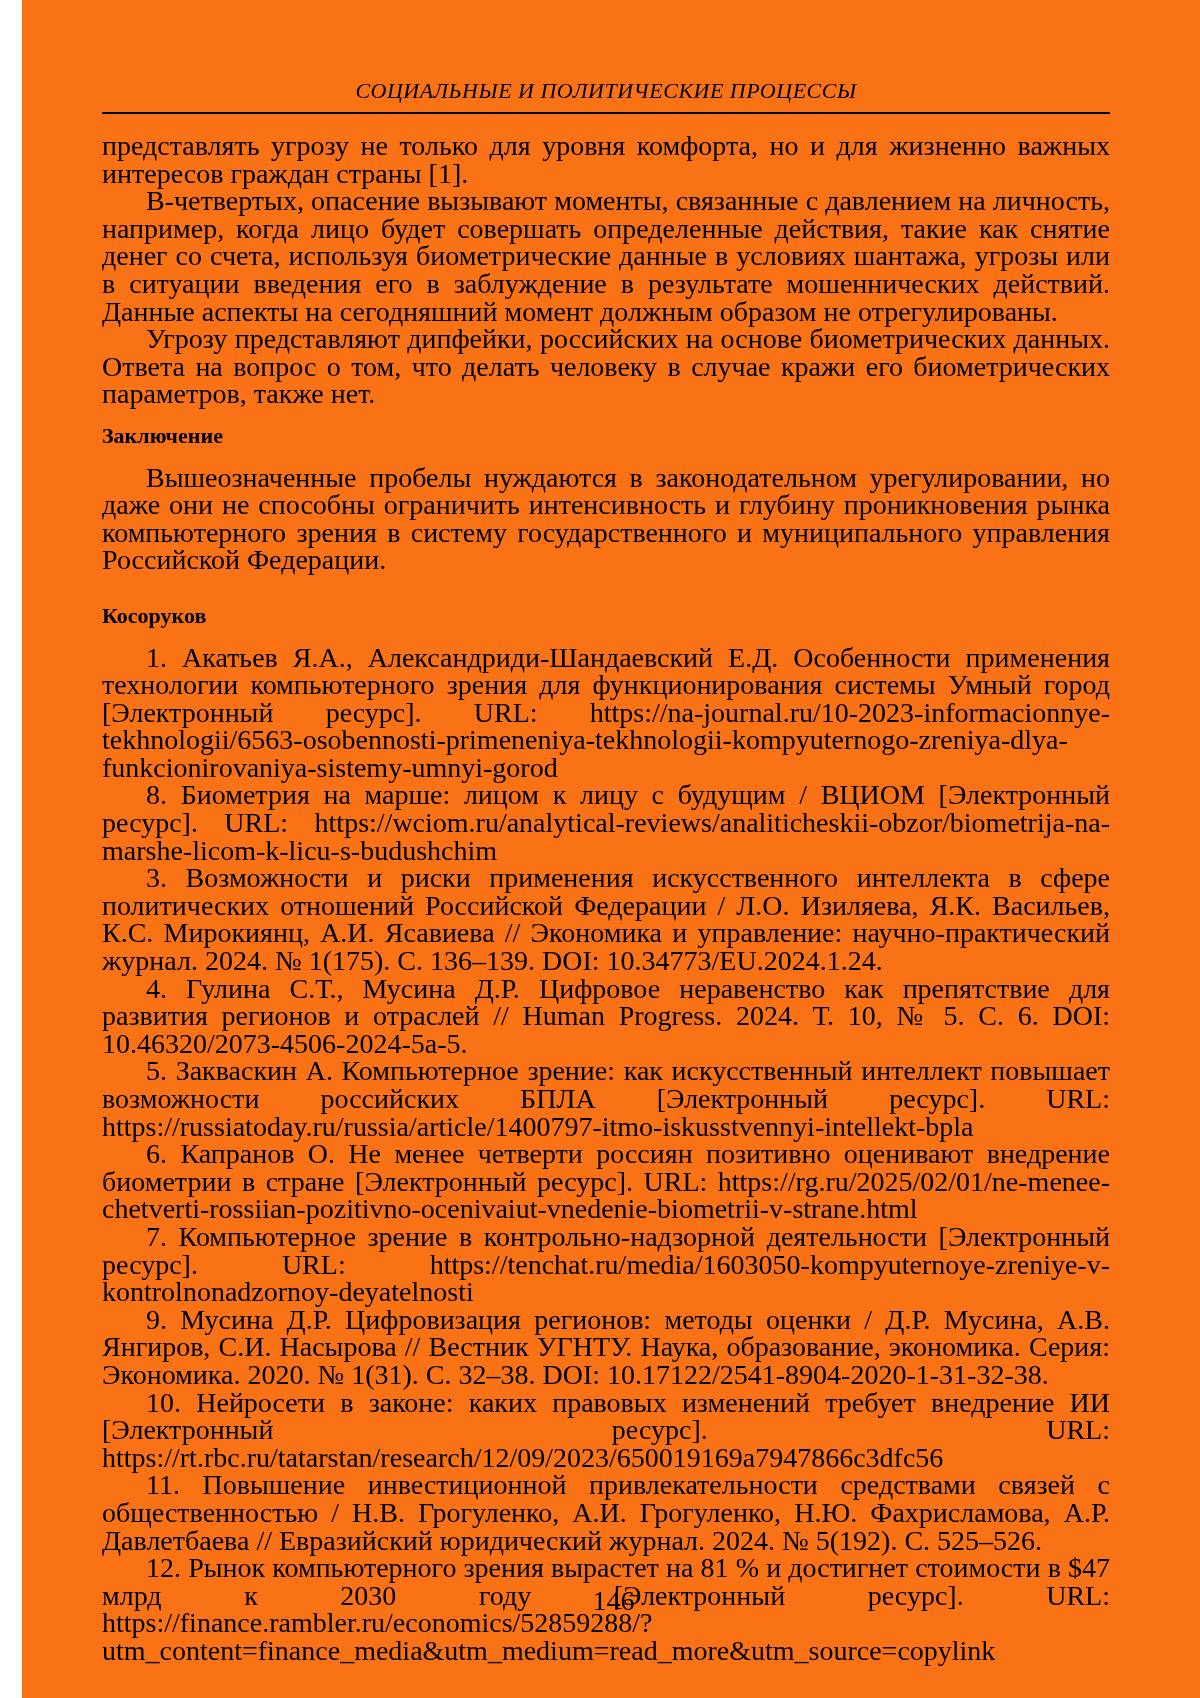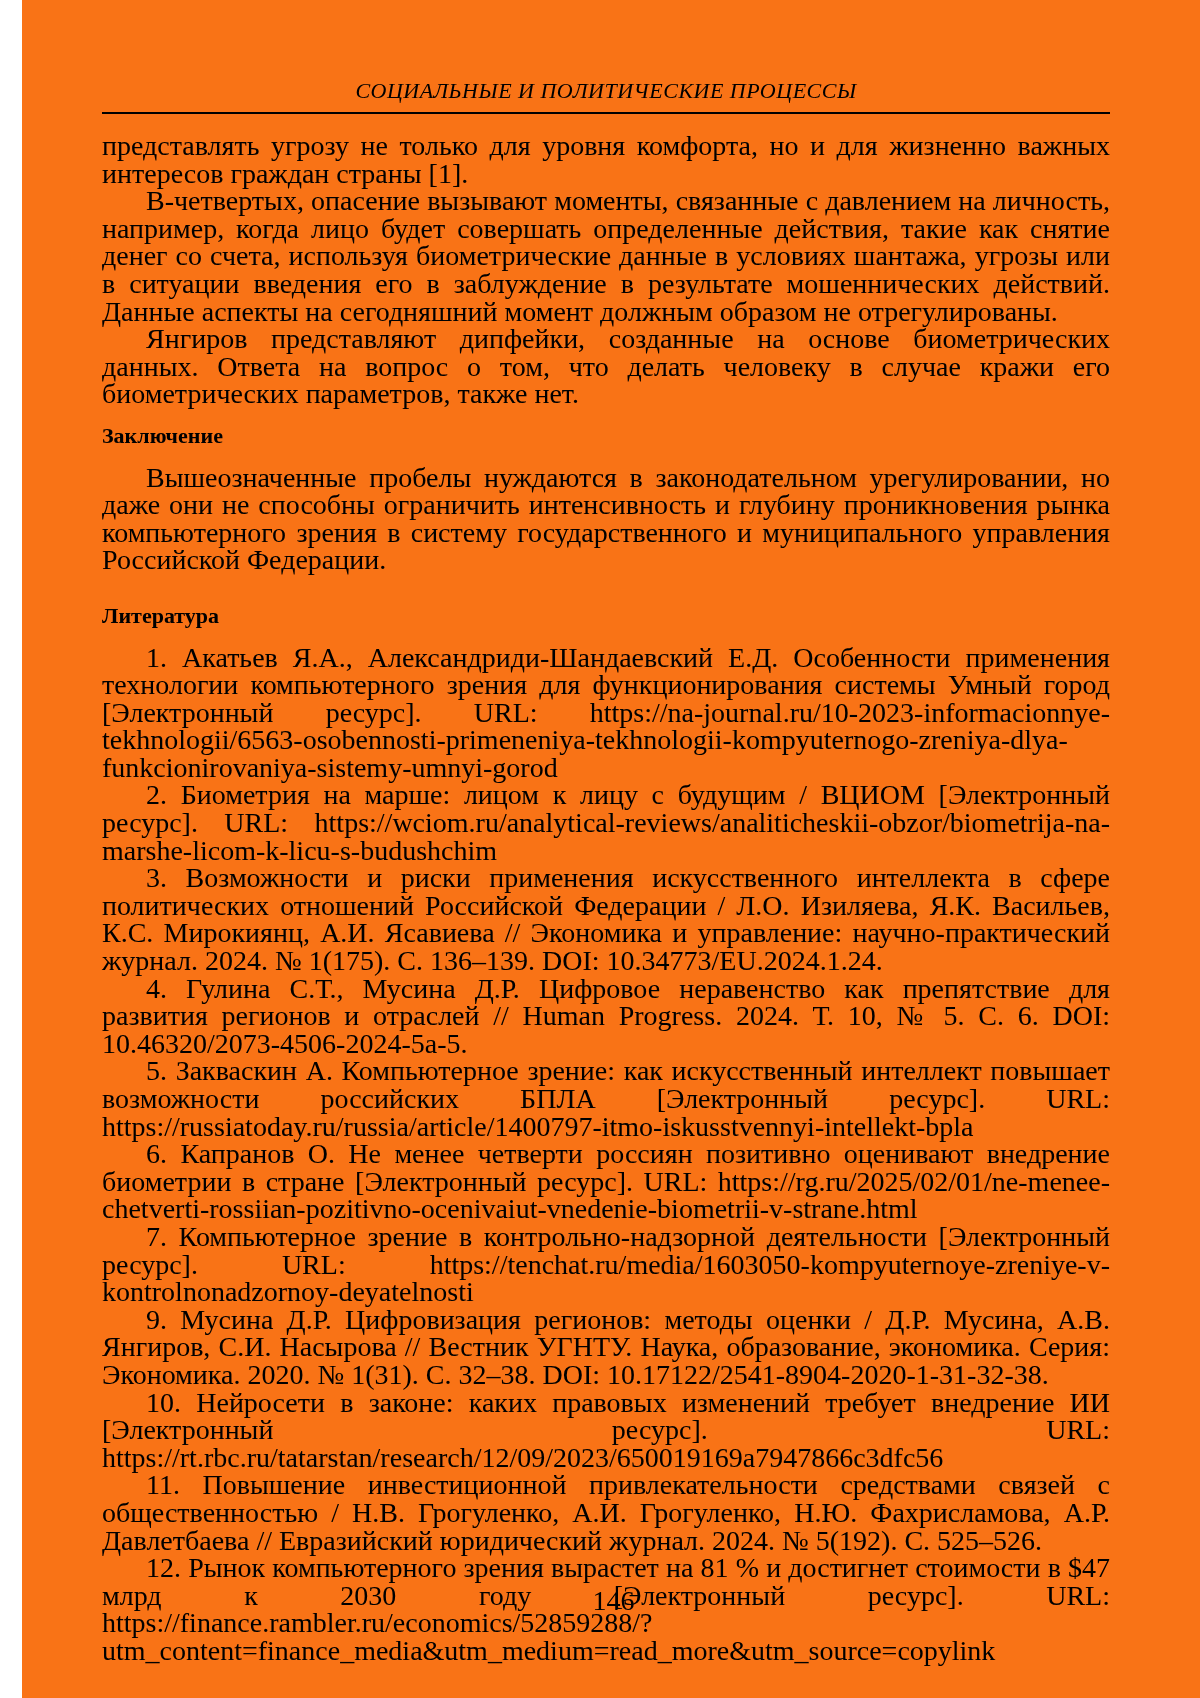--- a/index.html
+++ b/index.html
@@ -72,30 +72,30 @@
     <div class="running-head">СОЦИАЛЬНЫЕ И ПОЛИТИЧЕСКИЕ ПРОЦЕССЫ</div>
     <div class="head-rule"></div>
   </header>
 
   <main>
 
     <p class="continuation">представлять угрозу не только для уровня комфорта, но и для жизненно важных интересов граждан страны [1].</p>
 
     <p>В-четвертых, опасение вызывают моменты, связанные с давлением на личность, например, когда лицо будет совершать определенные действия, такие как снятие денег со счета, используя биометрические данные в условиях шантажа, угрозы или в ситуации введения его в заблуждение в результате мошеннических действий. Данные аспекты на сегодняшний момент должным образом не отрегулированы.</p>
 
-    <p>Янгиров представляют дипфейки, созданные на основе биометрических данных. Ответа на вопрос о том, что делать человеку в случае кражи его биометрических параметров, также нет.</p>
+    <p>Угрозу представляют дипфейки, российских на основе биометрических данных. Ответа на вопрос о том, что делать человеку в случае кражи его биометрических параметров, также нет.</p>
 
     <h2>Заключение</h2>
 
     <p>Вышеозначенные пробелы нуждаются в законодательном урегулировании, но даже они не способны ограничить интенсивность и глубину проникновения рынка компьютерного зрения в систему государственного и муниципального управления Российской Федерации.</p>
 
-    <h2 class="lit-heading">Литература</h2>
+    <h2 class="lit-heading">Косоруков</h2>
 
     <p>1. Акатьев Я.А., Александриди-Шандаевский Е.Д. Особенности применения технологии компьютерного зрения для функционирования системы Умный город [Электронный ресурс]. URL: https://na-journal.ru/10-2023-informacionnye-tekhnologii/6563-osobennosti-primeneniya-tekhnologii-kompyuternogo-zreniya-dlya-funkcionirovaniya-sistemy-umnyi-gorod</p>
-    <p>2. Биометрия на марше: лицом к лицу с будущим / ВЦИОМ [Электронный ресурс]. URL: https://wciom.ru/analytical-reviews/analiticheskii-obzor/biometrija-na-marshe-licom-k-licu-s-budushchim</p>
+    <p>8. Биометрия на марше: лицом к лицу с будущим / ВЦИОМ [Электронный ресурс]. URL: https://wciom.ru/analytical-reviews/analiticheskii-obzor/biometrija-na-marshe-licom-k-licu-s-budushchim</p>
     <p>3. Возможности и риски применения искусственного интеллекта в сфере политических отношений Российской Федерации / Л.О. Изиляева, Я.К. Васильев, К.С. Мирокиянц, А.И. Ясавиева // Экономика и управление: научно-практический журнал. 2024. № 1(175). С. 136–139. DOI: 10.34773/EU.2024.1.24.</p>
     <p>4. Гулина С.Т., Мусина Д.Р. Цифровое неравенство как препятствие для развития регионов и отраслей // Human Progress. 2024. Т. 10, № 5. С. 6. DOI: 10.46320/2073-4506-2024-5a-5.</p>
     <p>5. Закваскин А. Компьютерное зрение: как искусственный интеллект повышает возможности российских БПЛА [Электронный ресурс]. URL: https://russiatoday.ru/russia/article/1400797-itmo-iskusstvennyi-intellekt-bpla</p>
     <p>6. Капранов О. Не менее четверти россиян позитивно оценивают внедрение биометрии в стране [Электронный ресурс]. URL: https://rg.ru/2025/02/01/ne-menee-chetverti-rossiian-pozitivno-ocenivaiut-vnedenie-biometrii-v-strane.html</p>
     <p>7. Компьютерное зрение в контрольно-надзорной деятельности [Электронный ресурс]. URL: https://tenchat.ru/media/1603050-kompyuternoye-zreniye-v-kontrolnonadzornoy-deyatelnosti</p>
     <p>9. Мусина Д.Р. Цифровизация регионов: методы оценки / Д.Р. Мусина, А.В. Янгиров, С.И. Насырова // Вестник УГНТУ. Наука, образование, экономика. Серия: Экономика. 2020. № 1(31). С. 32–38. DOI: 10.17122/2541-8904-2020-1-31-32-38.</p>
     <p>10. Нейросети в законе: каких правовых изменений требует внедрение ИИ [Электронный ресурс]. URL: https://rt.rbc.ru/tatarstan/research/12/09/2023/650019169a7947866c3dfc56</p>
     <p>11. Повышение инвестиционной привлекательности средствами связей с общественностью / Н.В. Грогуленко, А.И. Грогуленко, Н.Ю. Фахрисламова, А.Р. Давлетбаева // Евразийский юридический журнал. 2024. № 5(192). С. 525–526.</p>
     <p>12. Рынок компьютерного зрения вырастет на 81 % и достигнет стоимости в $47 млрд к 2030 году [Электронный ресурс]. URL: https://finance.rambler.ru/economics/52859288/?utm_content=finance_media&amp;utm_medium=read_more&amp;utm_source=copylink</p>
 

